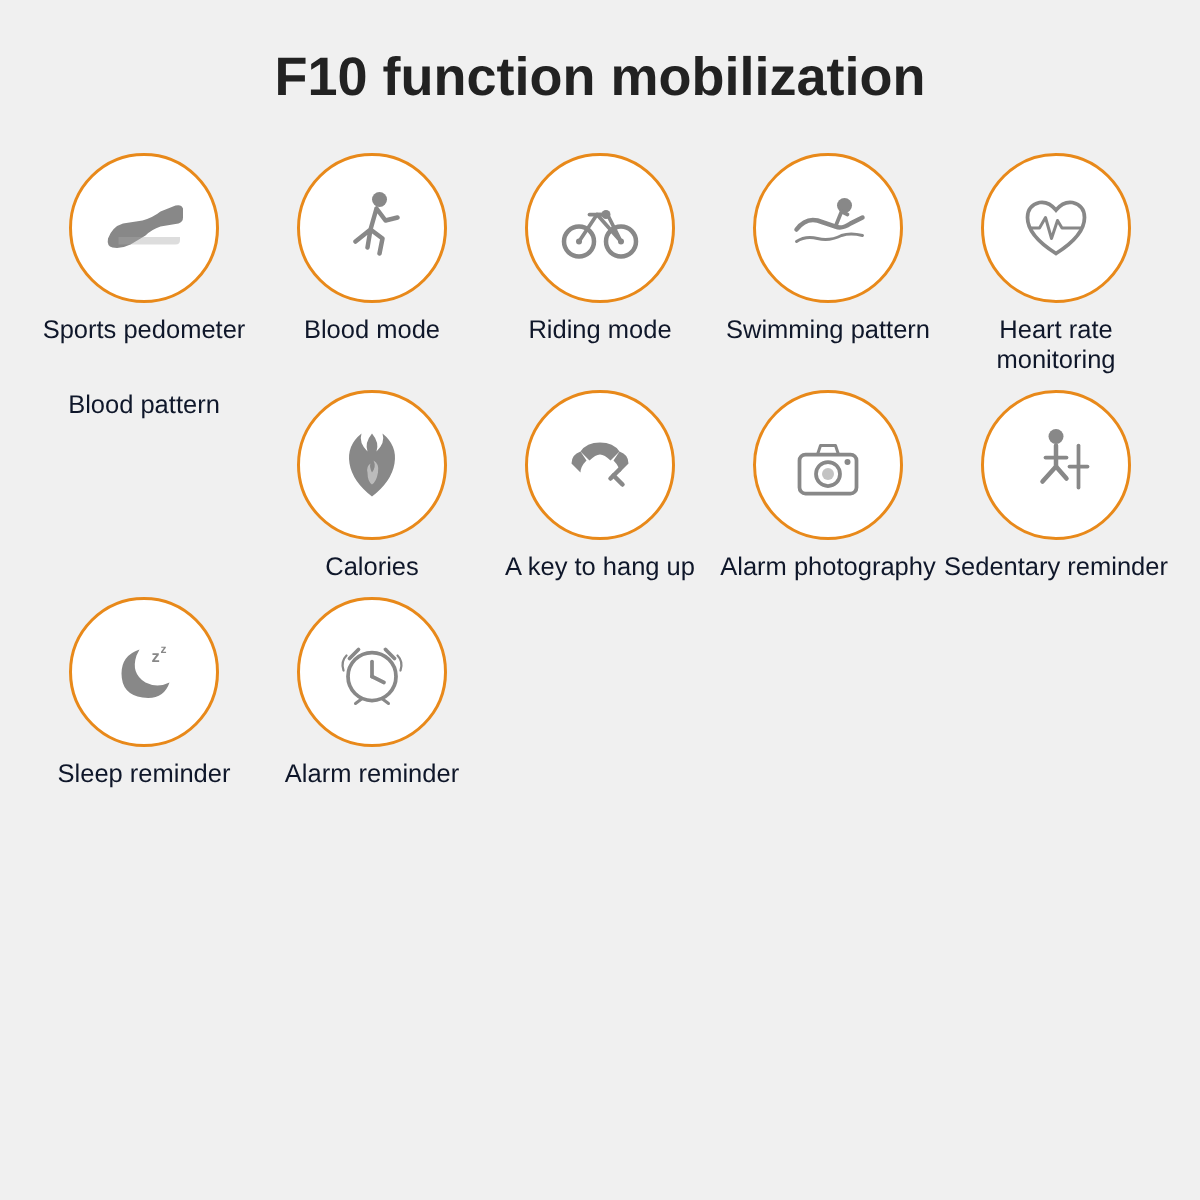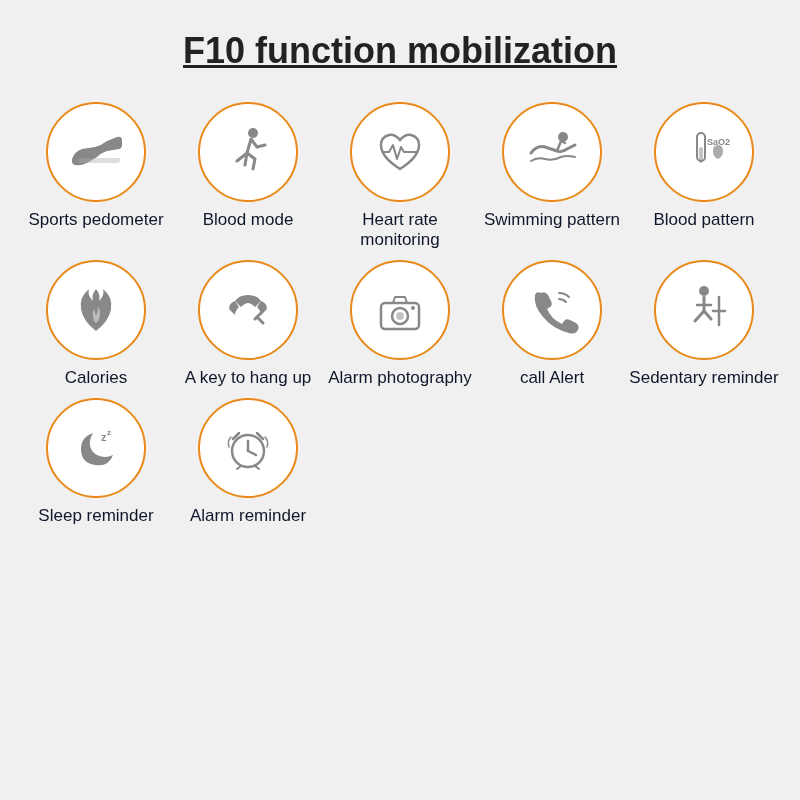--- a/index.html
+++ b/index.html
@@ -16,21 +16,20 @@
       background: #f0f0f0;
       display: flex;
       flex-direction: column;
       align-items: center;
       padding: 30px 20px 20px;
     }
     .title {
       font-size: 36px;
       font-weight: 900;
       color: #222;
-      text-decoration: underline;
       margin-bottom: 30px;
       text-align: center;
     }
     .grid {
       display: grid;
       grid-template-columns: repeat(5, 1fr);
       gap: 10px 0px;
       width: 100%;
     }
     .feature-item {
@@ -80,56 +79,60 @@
     <div class="feature-item">
       <div class="icon-circle">
         <svg viewBox="0 0 58 58">
           <circle cx="34" cy="10" r="5" fill="#888"></circle>
           <path d="M32 16 L28 30 L18 38 M32 16 L38 24 L46 22 M28 30 L26 42 M28 30 L36 36 L34 46" stroke="#888" stroke-width="3" fill="none" stroke-linecap="round" stroke-linejoin="round"></path>
         </svg>
       </div>
       <span class="feature-label">Blood mode</span>
     </div>
 
-
-    <div class="feature-item">
-      <div class="icon-circle">
-        <svg viewBox="0 0 58 58">
-          <path d="M29 46 Q10 34 10 22 Q10 14 18 12 Q24 11 29 17 Q34 11 40 12 Q48 14 48 22 Q48 34 29 46Z" stroke="#888" stroke-width="2.5" fill="none"></path>
-          <path d="M12 29 L18 29 L22 22 L26 36 L30 24 L33 29 L46 29" stroke="#888" stroke-width="2" fill="none" stroke-linecap="round" stroke-linejoin="round"></path>
-        </svg>
-      </div>
-      <span class="feature-label">Heart rate monitoring</span>
+    <div class="feature-item">
+      <div class="icon-circle">
+        <svg viewBox="0 0 58 58">
+          <circle cx="15" cy="38" r="10" stroke="#888" stroke-width="3" fill="none"></circle>
+          <circle cx="43" cy="38" r="10" stroke="#888" stroke-width="3" fill="none"></circle>
+          <circle cx="15" cy="38" r="2" fill="#888"></circle>
+          <circle cx="43" cy="38" r="2" fill="#888"></circle>
+          <path d="M15 38 L27 20 L43 38" stroke="#888" stroke-width="2.5" fill="none" stroke-linejoin="round"></path>
+          <path d="M27 20 L34 20 L43 38" stroke="#888" stroke-width="2.5" fill="none"></path>
+          <path d="M22 20 L32 20" stroke="#888" stroke-width="2.5" stroke-linecap="round"></path>
+          <circle cx="33" cy="20" r="3" fill="#888"></circle>
+        </svg>
+      </div>
+      <span class="feature-label">Riding mode</span>
     </div>
 
     <div class="feature-item">
       <div class="icon-circle">
         <svg viewBox="0 0 58 58">
           <circle cx="40" cy="14" r="5" fill="#888"></circle>
           <path d="M8 30 Q14 22 22 24 L34 28 Q38 30 44 26 L52 22" stroke="#888" stroke-width="3" fill="none" stroke-linecap="round"></path>
           <path d="M34 28 L38 18 L42 20" stroke="#888" stroke-width="2.5" fill="none" stroke-linecap="round"></path>
           <path d="M8 38 Q14 34 22 36 Q30 38 38 34 Q44 32 52 34" stroke="#888" stroke-width="2" fill="none" stroke-linecap="round"></path>
         </svg>
       </div>
       <span class="feature-label">Swimming pattern</span>
     </div>
 
-
-    <div class="feature-item">
-      <div class="icon-circle">
-        <svg viewBox="0 0 58 58">
-
-          <rect x="22" y="10" width="8" height="28" rx="4" stroke="#888" stroke-width="2" fill="none"></rect>
-          <rect x="24" y="24" width="4" height="16" rx="2" fill="#888" opacity="0.5"></rect>
-
-          <text x="32" y="22" font-size="9" fill="#888" font-weight="bold">SaO2</text>
-
-          <path d="M38 28 Q38 22 43 22 Q48 22 48 28 Q48 34 43 36 Q38 34 38 28Z" fill="#888" opacity="0.7"></path>
-        </svg>
-      </div>
+    <div class="feature-item">
+      <div class="icon-circle">
+        <svg viewBox="0 0 58 58">
+          <path d="M29 46 Q10 34 10 22 Q10 14 18 12 Q24 11 29 17 Q34 11 40 12 Q48 14 48 22 Q48 34 29 46Z" stroke="#888" stroke-width="2.5" fill="none"></path>
+          <path d="M12 29 L18 29 L22 22 L26 36 L30 24 L33 29 L46 29" stroke="#888" stroke-width="2" fill="none" stroke-linecap="round" stroke-linejoin="round"></path>
+        </svg>
+      </div>
+      <span class="feature-label">Heart rate monitoring</span>
+    </div>
+
+
+    <div class="feature-item">
       <span class="feature-label">Blood pattern</span>
     </div>
 
     <div class="feature-item">
       <div class="icon-circle">
         <svg viewBox="0 0 58 58">
           <path d="M29 8 Q34 14 32 20 Q38 14 36 8 Q46 16 44 28 Q42 40 29 50 Q16 40 14 28 Q12 16 22 8 Q20 14 26 20 Q24 14 29 8Z" fill="#888"></path>
           <path d="M29 34 Q32 30 30 26 Q34 28 33 34 Q32 40 29 42 Q26 40 26 34 Q25 30 28 28 Q27 30 29 34Z" fill="#bbb"></path>
         </svg>
       </div>
@@ -155,30 +158,20 @@
           <rect x="10" y="22" width="38" height="26" rx="4" stroke="#888" stroke-width="2.5" fill="none"></rect>
           <circle cx="29" cy="35" r="8" stroke="#888" stroke-width="2.5" fill="none"></circle>
           <circle cx="29" cy="35" r="4" fill="#888" opacity="0.5"></circle>
           <path d="M22 22 L24 16 L34 16 L36 22" stroke="#888" stroke-width="2" fill="none" stroke-linejoin="round"></path>
           <circle cx="42" cy="27" r="2" fill="#888"></circle>
         </svg>
       </div>
       <span class="feature-label">Alarm photography</span>
     </div>
 
-    <div class="feature-item">
-      <div class="icon-circle">
-        <svg viewBox="0 0 58 58">
-          <path d="M18 12 Q22 10 25 14 L28 20 Q30 24 27 26 L24 28 Q27 34 30 37 Q33 40 39 43 L41 40 Q43 37 47 39 L53 42 Q57 45 55 49 Q52 54 46 52 Q30 48 20 36 Q10 24 12 14 Q13 10 18 12Z" fill="#888"></path>
-          <path d="M36 12 Q42 12 46 16" stroke="#888" stroke-width="2" fill="none" stroke-linecap="round"></path>
-          <path d="M36 18 Q40 18 43 21" stroke="#888" stroke-width="2" fill="none" stroke-linecap="round"></path>
-        </svg>
-      </div>
-      <span class="feature-label">call  Alert</span>
-    </div>
 
 
     <div class="feature-item">
       <div class="icon-circle">
         <svg viewBox="0 0 58 58">
           <circle cx="29" cy="10" r="5" fill="#888"></circle>
           <path d="M29 16 L29 30 L20 40" stroke="#888" stroke-width="3" fill="none" stroke-linecap="round" stroke-linejoin="round"></path>
           <path d="M29 30 L36 38" stroke="#888" stroke-width="3" fill="none" stroke-linecap="round"></path>
           <path d="M22 24 L36 24" stroke="#888" stroke-width="2.5" fill="none" stroke-linecap="round"></path>
 

